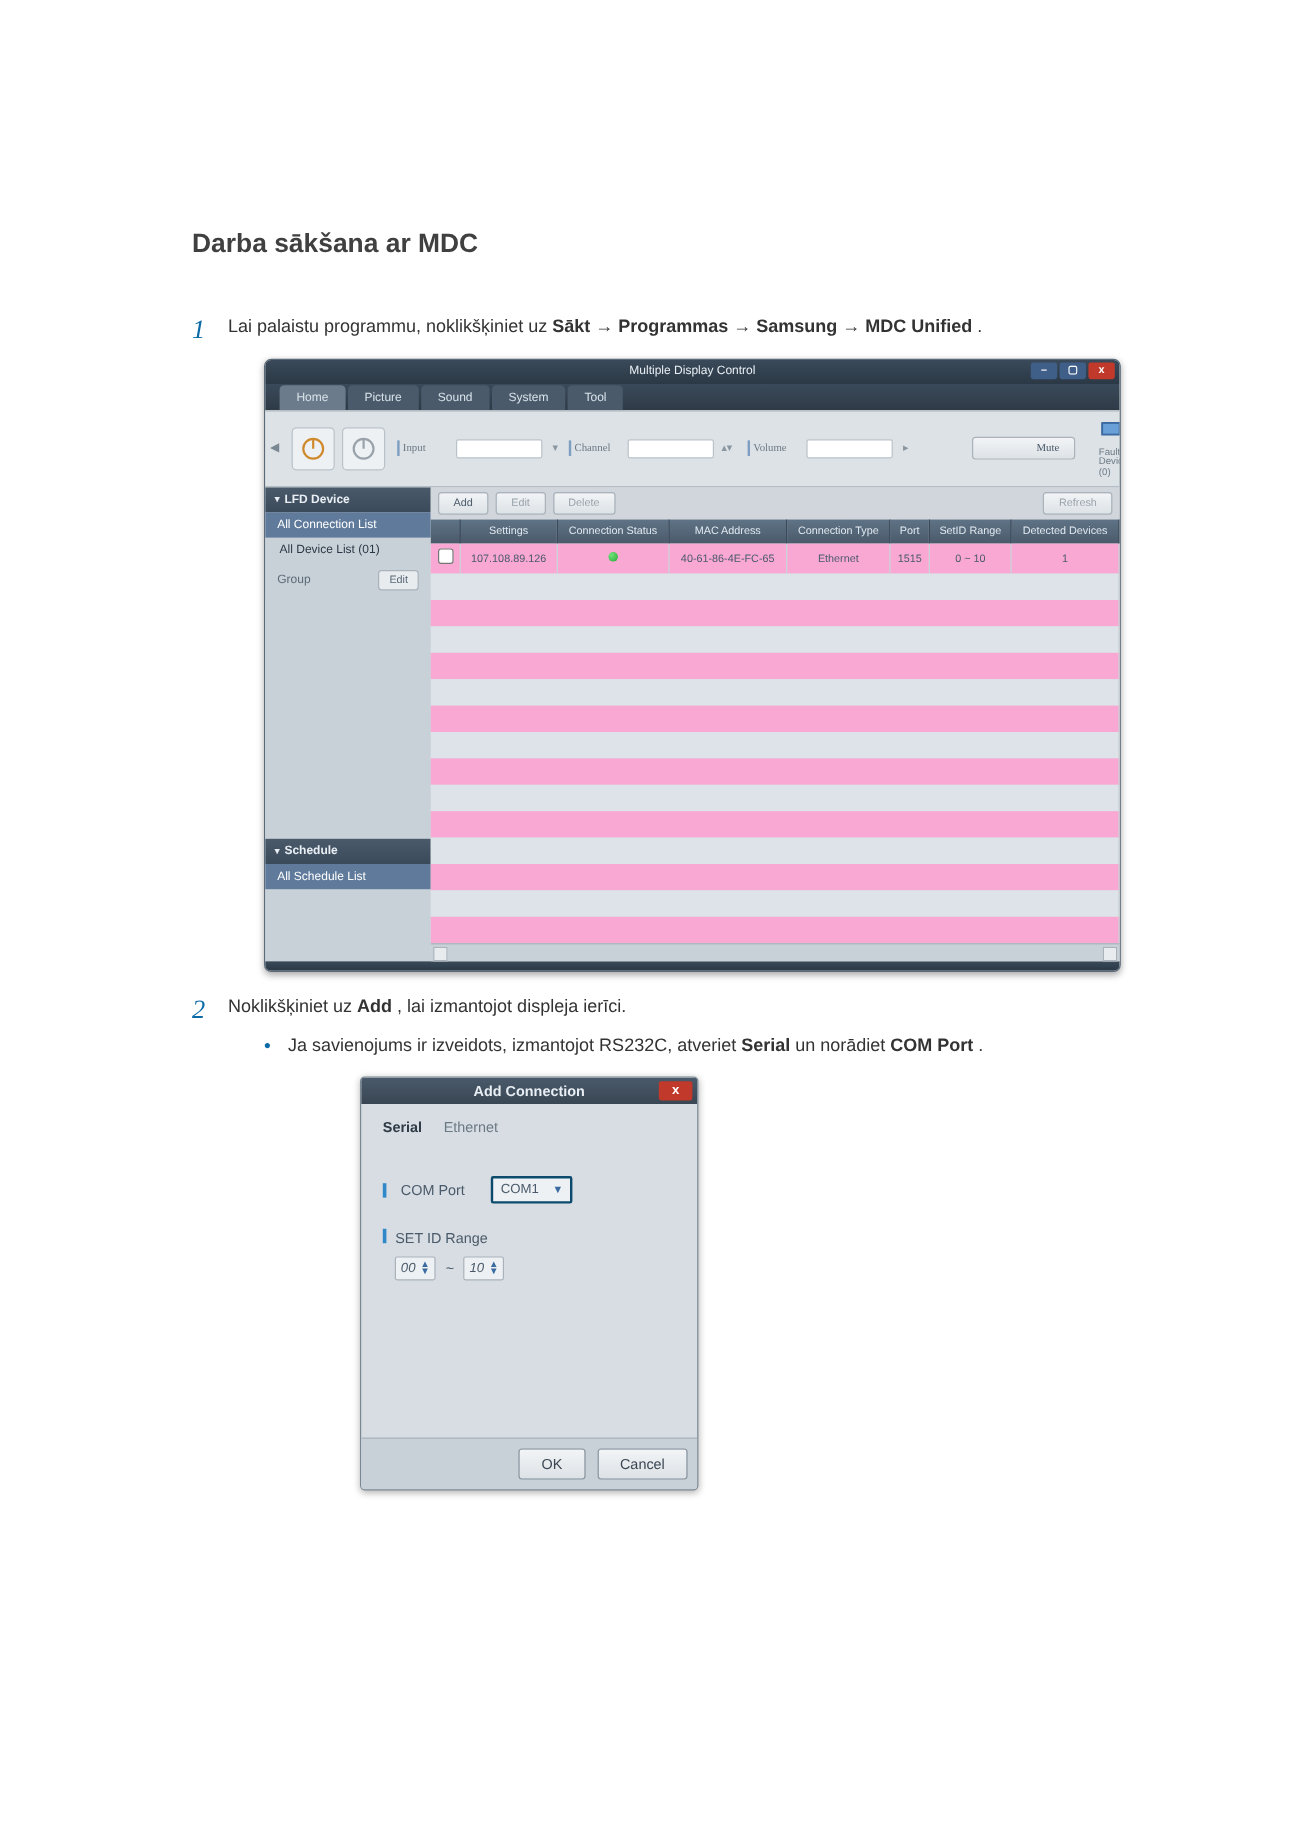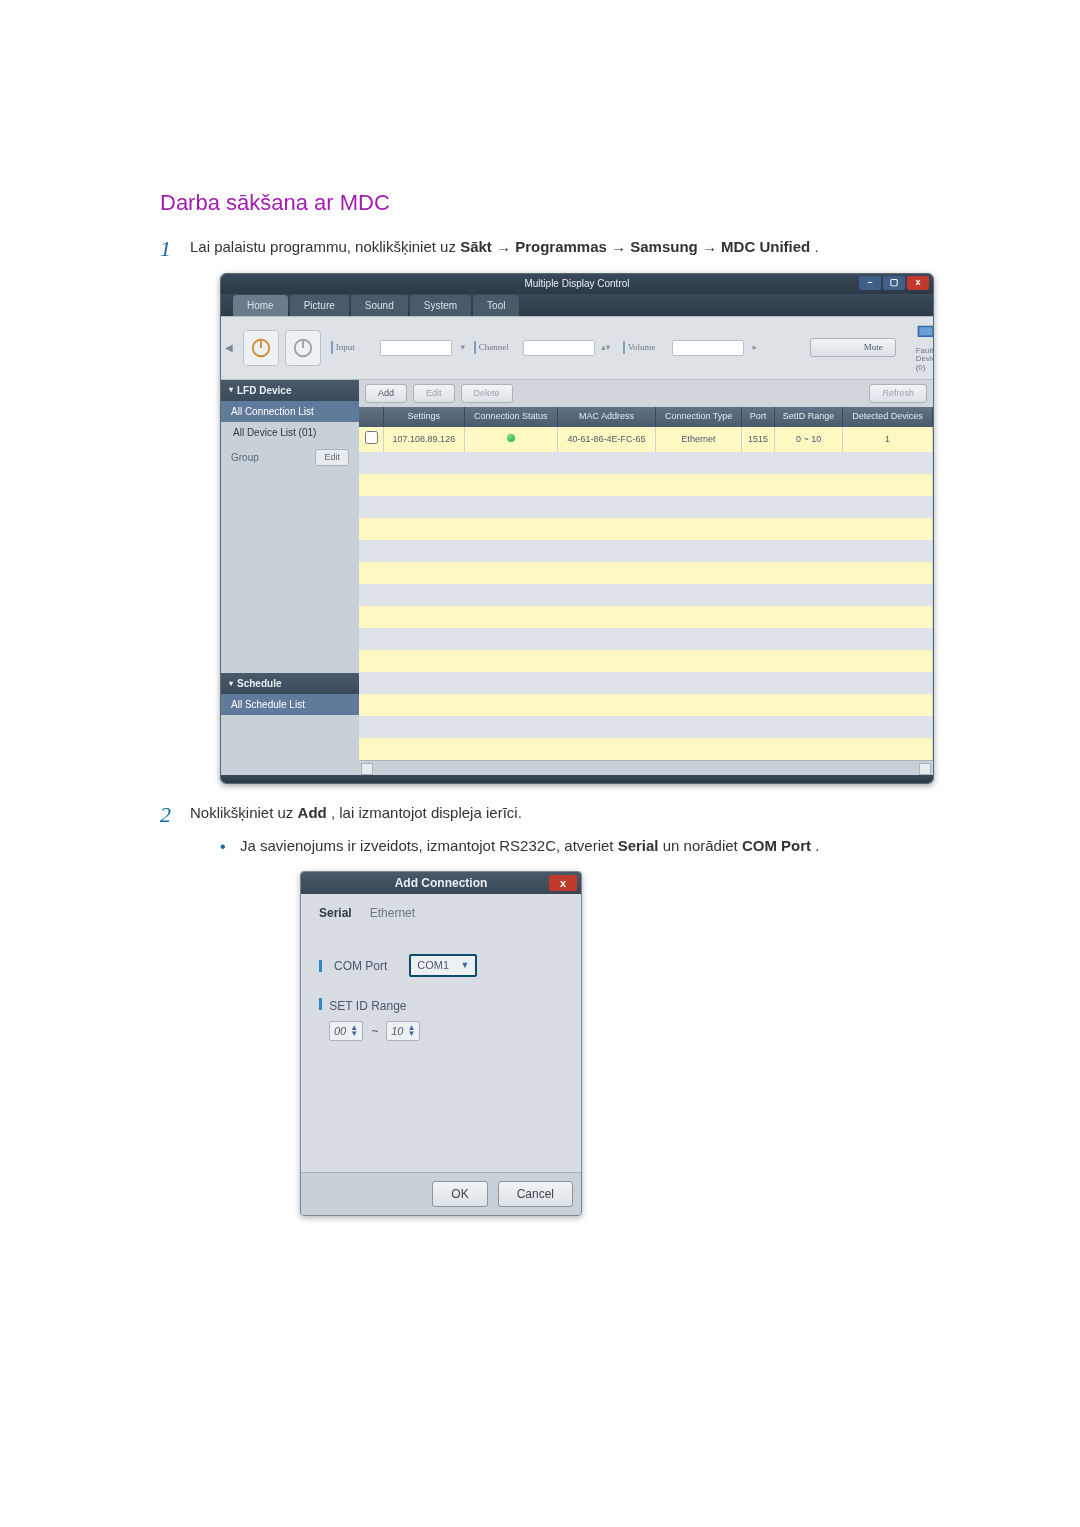--- a/index.html
+++ b/index.html
@@ -9,24 +9,24 @@
     color: #333;
   }
   .page {
     width: 1080px;
     min-height: 1527px;
     margin: 0 auto;
     padding: 190px 160px 0 160px;
     box-sizing: border-box;
   }
   h2.section-title {
-    color: #a21caf;
+    color: #404040;
     font-size: 22px;
-    font-weight: 400;
-    margin: 0 0 20px 0;
+    font-weight: 700;
+    margin: 0 0 46px 0;
   }
   ol.top-list {
     list-style: none;
     padding: 0;
     margin: 0;
     counter-reset: step;
   }
   ol.top-list > li {
     position: relative;
     padding-left: 30px;
@@ -288,21 +288,21 @@
     font-weight: 400;
     padding: 3px 4px;
     border-right: 1px solid #3a4a5a;
     text-align: center;
   }
   .mdc-table tbody td {
     padding: 4px 4px;
     text-align: center;
     color: #4a5a6a;
     border-right: 1px solid #cbd2d8;
-    background: #fef9c3;
+    background: #f9a8d4;
   }
   .mdc-table tbody tr.alt td { background:#dde3e8;}
   .mdc-status-dot {
     display:inline-block; width:8px; height:8px; border-radius:50%;
     background: radial-gradient(circle at 30% 30%, #6fe37a, #2aa93a);
   }
   .mdc-scroll-x {
     height: 14px;
     background:#c9d1d8;
     border-top:1px solid #aab3bb;

